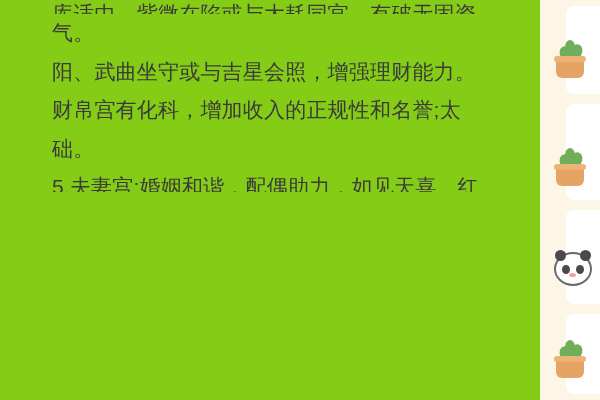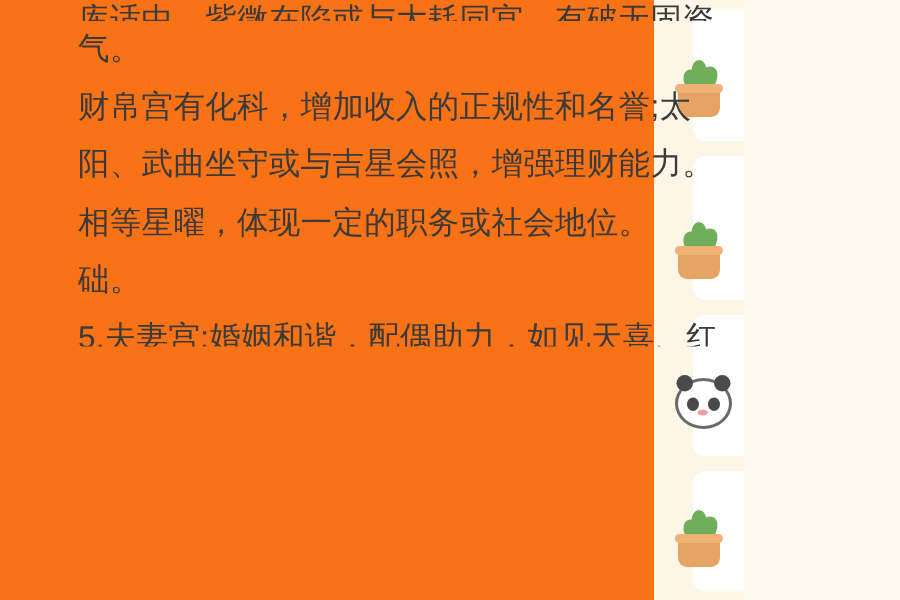--- a/index.html
+++ b/index.html
@@ -8,23 +8,23 @@
   }
   body {
     width: 600px;
     height: 400px;
     overflow: hidden;
     background: #fdf9ef;
     font-family: "Liberation Sans", sans-serif;
   }
   .page {
     position: relative;
-    width: 496px;
-    height: 400px;
-    background: #f97316;
+    width: 600px;
+    height: 400px;
+    background: #84cc16;
     overflow: hidden;
   }
   
   .deco-col {
     position: absolute;
     top: 0;
     right: 0;
     width: 60px;
     height: 400px;
     background: #fdf6e6;
@@ -190,20 +190,19 @@
       <div class="leaf leaf-a"></div>
       <div class="leaf leaf-b"></div>
       <div class="leaf leaf-c"></div>
       <div class="pot"></div>
     </div>
   </div>
 
   <div class="text-body">
     <div class="line clipped-top">库适中，紫微在陷或与大耗同宫，有破无固资</div>
     <div class="line">气。</div>
+    <div class="line">阳、武曲坐守或与吉星会照，增强理财能力。</div>
     <div class="line">财帛宫有化科，增加收入的正规性和名誉;太</div>
-    <div class="line">阳、武曲坐守或与吉星会照，增强理财能力。</div>
-    <div class="line">相等星曜，体现一定的职务或社会地位。</div>
     <div class="line">础。</div>
     <div class="line clipped-bottom">5.夫妻宫:婚姻和谐，配偶助力，如见天喜、红</div>
   </div>
 
 </div>
 
 </body></html>

